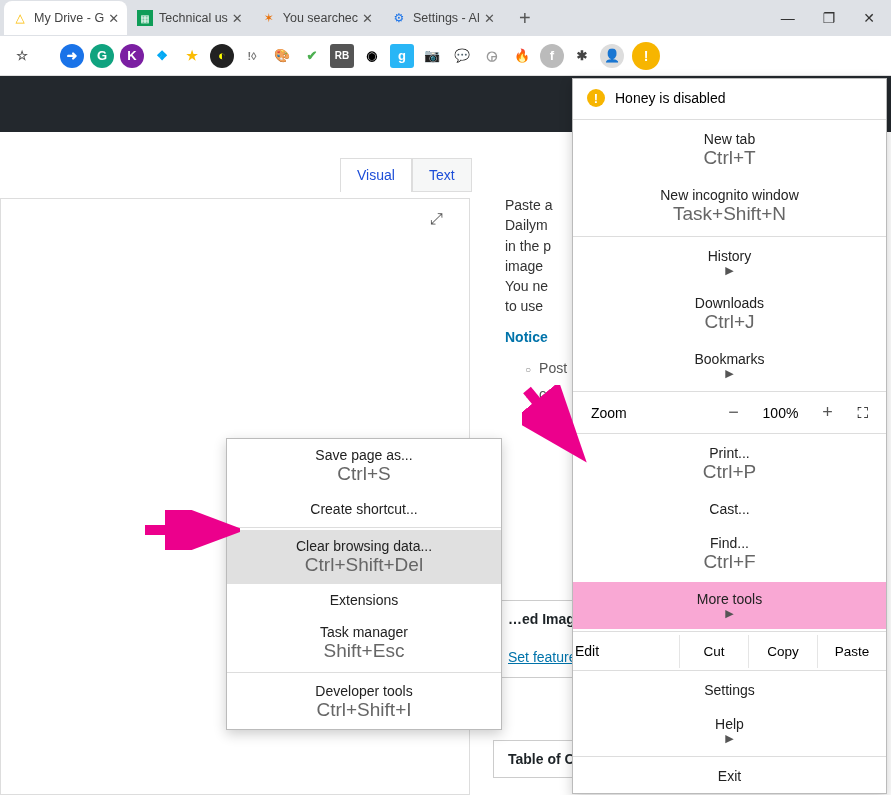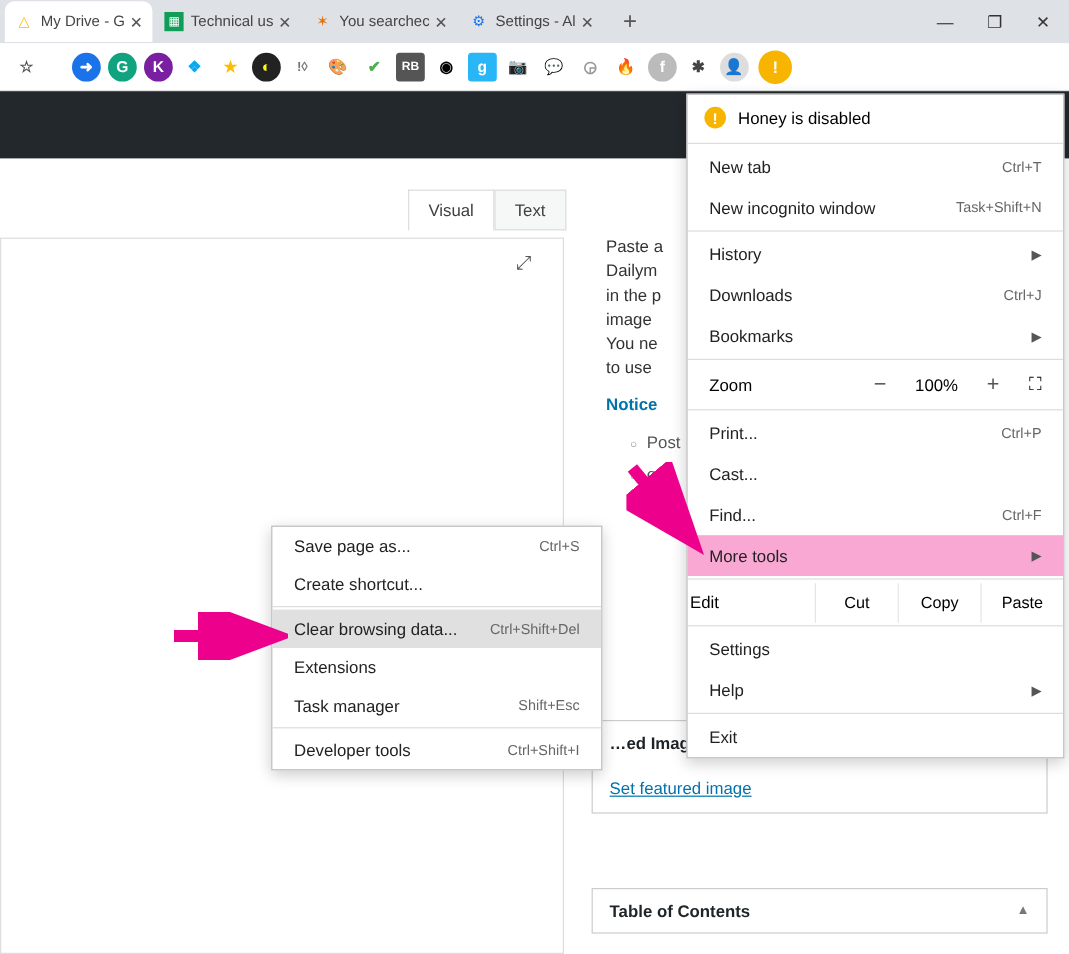--- a/index.html
+++ b/index.html
@@ -18,43 +18,43 @@
 
 .toolbar { display: flex; align-items: center; height: 40px; background: #fff; padding: 0 10px; gap: 6px; border-bottom: 1px solid #e0e0e0; }
 .ext-icon { width: 24px; height: 24px; display: inline-flex; align-items: center; justify-content: center; border-radius: 50%; font-size: 13px; font-weight: bold; }
 .menu-btn { width: 28px; height: 28px; border-radius: 50%; background: #f7b500; display: flex; align-items: center; justify-content: center; color: #fff; font-weight: bold; margin-left: 2px; }
 
 
 .page-bg { position: absolute; top: 76px; left: 0; right: 0; bottom: 0; background: #fff; }
 .dark-bar { position: absolute; top: 76px; left: 0; right: 0; height: 56px; background: #23282d; }
 .editor-area { position: absolute; top: 150px; left: 0; width: 470px; background: #fff; border: 1px solid #ddd; bottom: 0; }
 .editor-tabs { position: absolute; top: 158px; left: 340px; display: flex; }
-.editor-tab { padding: 8px 16px; font-size: 14px; color: #404040; background: #f6f7f7; border: 1px solid #ddd; }
+.editor-tab { padding: 8px 16px; font-size: 14px; color: #1d4ed8; background: #f6f7f7; border: 1px solid #ddd; }
 .editor-tab.active { background: #fff; border-bottom: none; }
 .fullscreen-icon { position: absolute; top: 210px; left: 430px; font-size: 16px; color: #555; }
 .dropdown-stub { position: absolute; top: 205px; left: 0; width: 30px; height: 30px; border: 1px solid #ccc; background: #fff; display: flex; align-items: center; justify-content: center; }
 
 .side-text { position: absolute; top: 195px; left: 505px; width: 380px; font-size: 14px; color: #333; line-height: 1.45; }
 .side-text .notice { color: #0073aa; font-weight: 600; margin-top: 10px; display: block; }
 .side-text ul { list-style: none; margin-top: 8px; padding-left: 20px; }
 .side-text ul li { padding: 3px 0; color: #555; }
 .side-text ul li::before { content: "○"; margin-right: 8px; font-size: 10px; color: #888; }
 
 .panel { position: absolute; left: 493px; width: 380px; border: 1px solid #ccc; background: #fff; }
 .panel-head { display: flex; justify-content: space-between; align-items: center; padding: 10px 14px; font-weight: 600; color: #1d2327; }
 .panel-head .tri { font-size: 11px; color: #777; }
 .panel-body { padding: 12px 14px; }
 .panel-body a { color: #0073aa; text-decoration: underline; }
 
 
 .chrome-menu { position: absolute; top: 78px; right: 4px; width: 315px; background: #fff; border: 1px solid #bbb; box-shadow: 0 4px 12px rgba(0,0,0,0.2); z-index: 50; }
-.menu-item { display: flex; align-items: center; justify-content: space-between; padding: 9px 18px; font-size: 14px; color: #222; cursor: default; }
+.menu-item { display: flex; align-items: center; justify-content: flex-start; padding: 9px 18px; font-size: 14px; color: #222; cursor: default; flex-direction: column; }
 .menu-item.highlight { background: #f9a8d4; }
 .menu-item .arrow { font-size: 11px; color: #555; }
-.menu-item .shortcut { color: #666; font-size: 12px; }
+.menu-item .shortcut { color: #666; font-size: 19px; }
 .menu-sep { height: 1px; background: #ddd; margin: 2px 0; }
 .honey-row { display: flex; align-items: center; padding: 10px 14px; gap: 10px; }
 .honey-dot { width: 18px; height: 18px; border-radius: 50%; background: #f7b500; color: #fff; display: flex; align-items: center; justify-content: center; font-weight: bold; font-size: 13px; }
 .zoom-row { display: flex; align-items: center; padding: 8px 18px; gap: 0; }
 .zoom-row .zlabel { flex: 1; }
 .zoom-row .zbtn { width: 44px; text-align: center; font-size: 18px; color: #555; }
 .zoom-row .zval { width: 50px; text-align: center; font-size: 14px; }
 .zoom-row .full { margin-left: 8px; font-size: 15px; }
 .edit-row { display: flex; align-items: center; padding: 0; }
 .edit-row .elabel { padding: 9px 2px; flex: 0 0 auto; width: 106px; }

